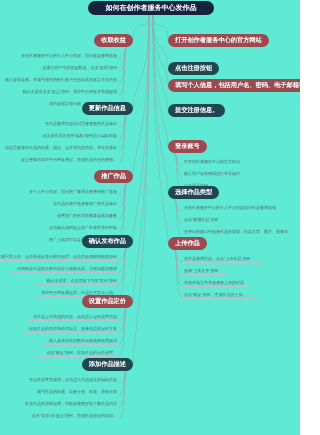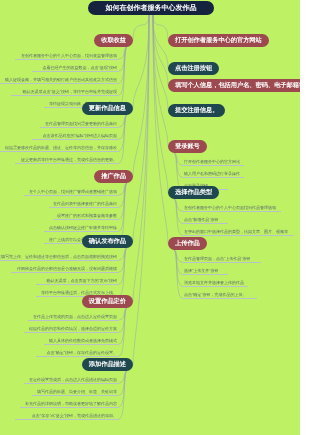--- a/index.html
+++ b/index.html
@@ -9,21 +9,21 @@
     height: 435px;
     background: #ffffff;
     font-family: "Liberation Sans", "DejaVu Sans", sans-serif;
     overflow: hidden;
   }
 
   #canvas {
     position: relative;
     width: 300px;
     height: 435px;
-    background: #bef264;
+    background: #5eead4;
     overflow: hidden;
   }
 
   
   #wires {
     position: absolute;
     left: 0; top: 0;
     width: 300px; height: 435px;
     pointer-events: none;
   }

